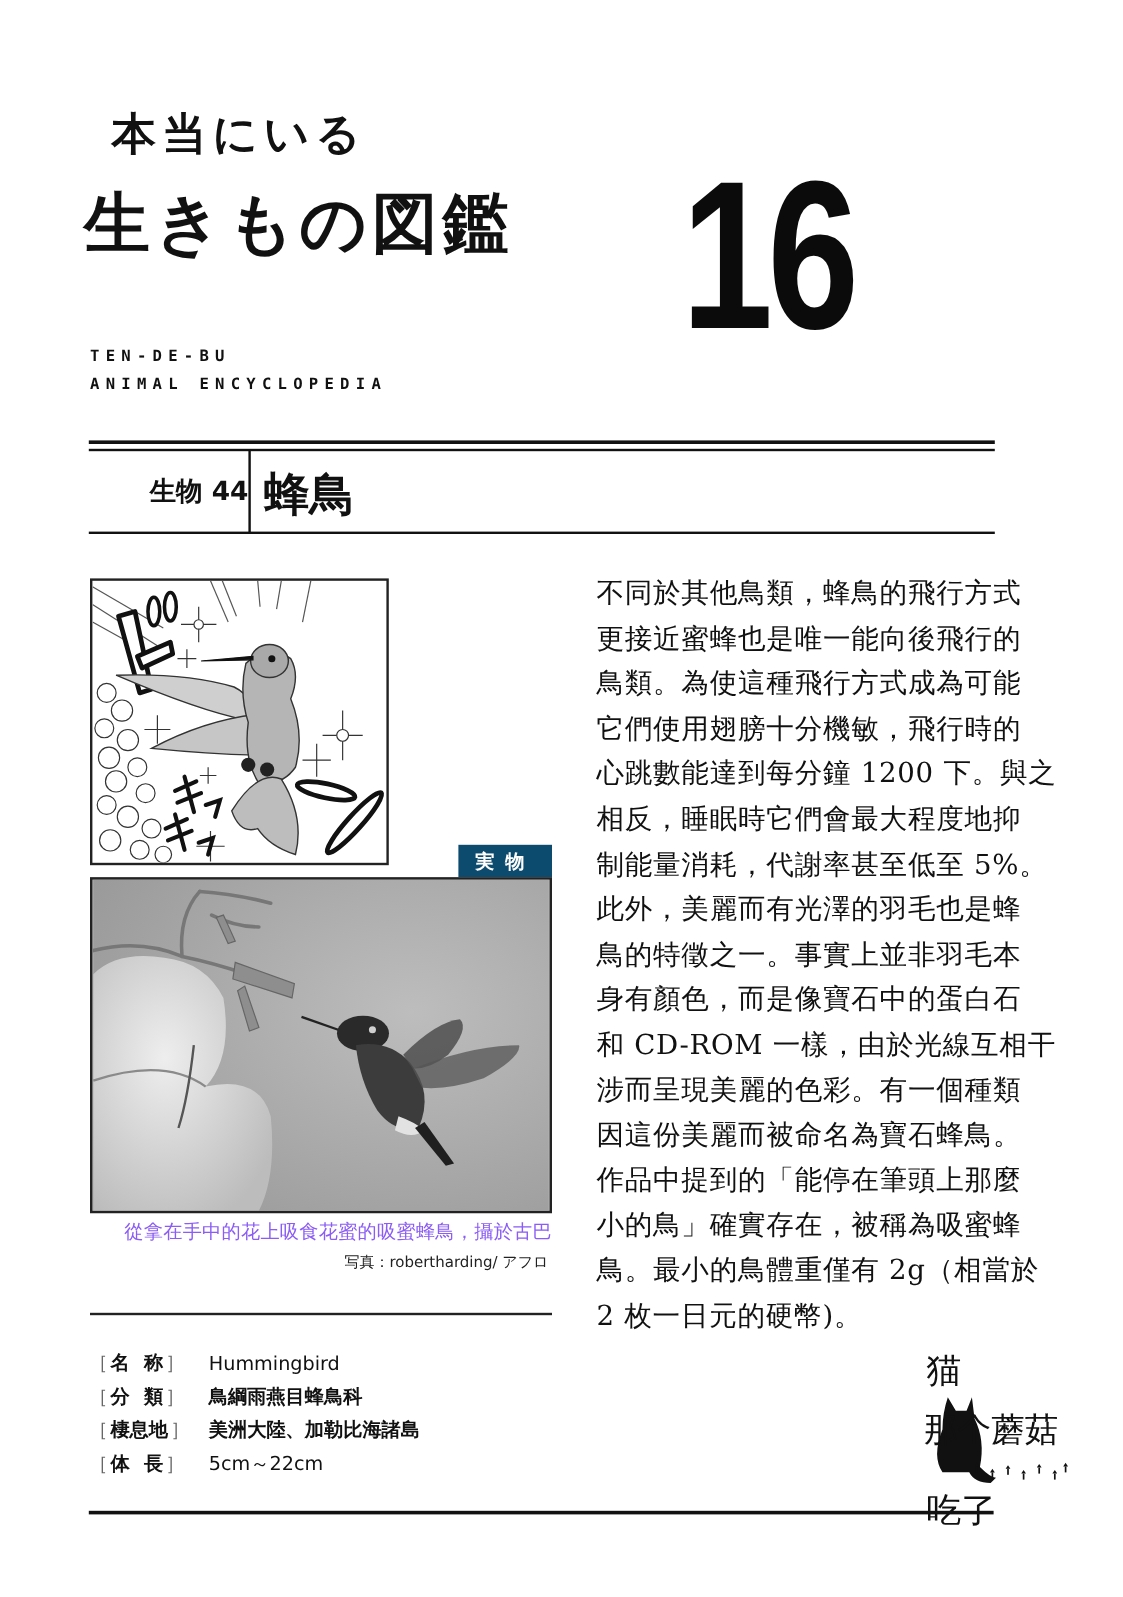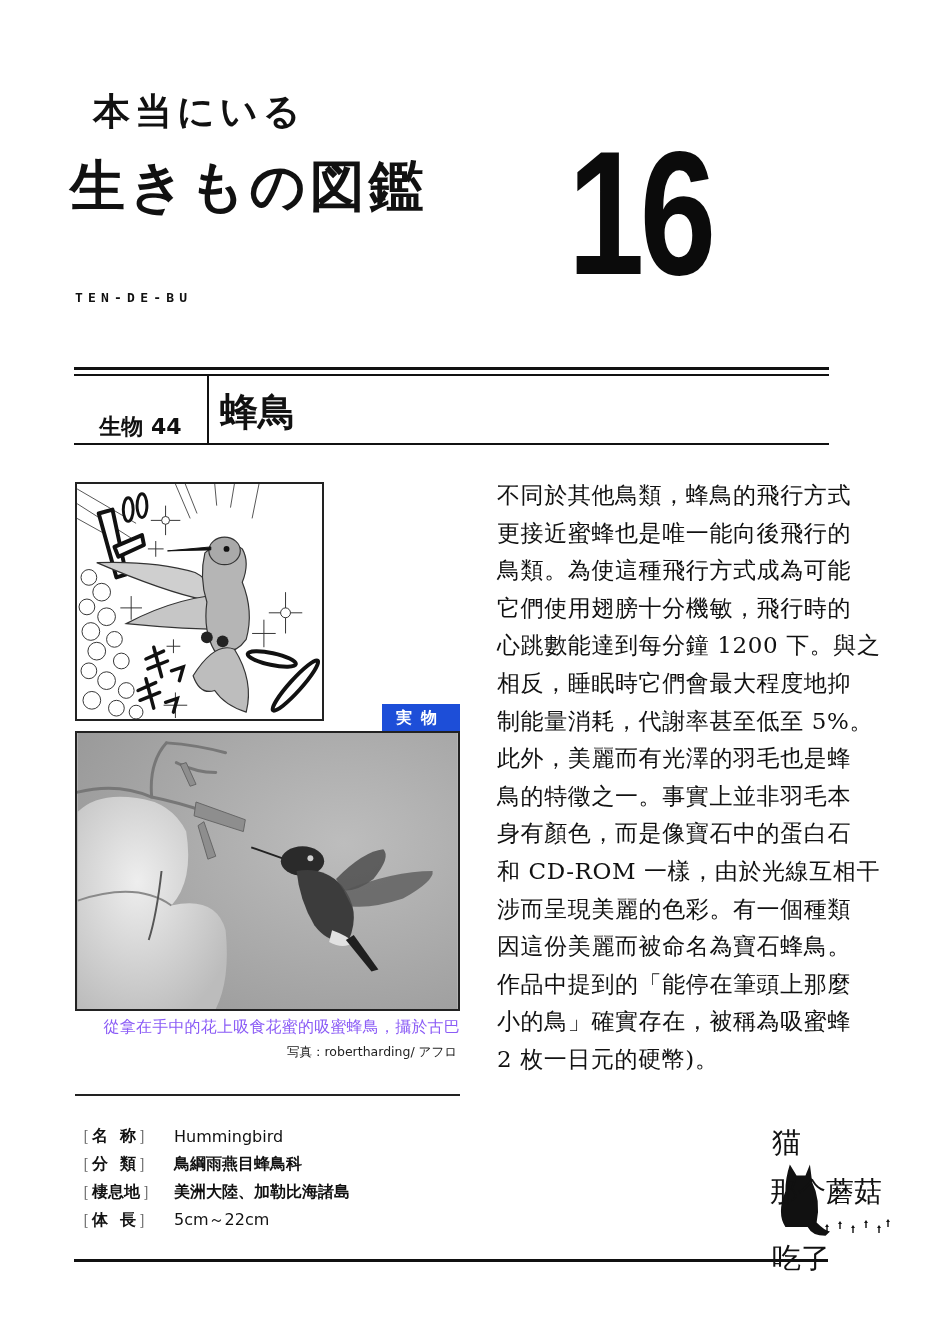--- a/index.html
+++ b/index.html
@@ -33,41 +33,41 @@
     font-size: 13px; letter-spacing: 5.2px; line-height: 23px; color: #111; margin-top: 34px;
   }
 
   
   .rule { background: #111; left: 74px; width: 755px; }
   .rule-top-1 { top: 367px; height: 3px; }
   .rule-top-2 { top: 374px; height: 1.5px; }
   .rule-bottom { top: 443px; height: 1.5px; }
   .title-divider { left: 207px; top: 375px; width: 1.5px; height: 69px; background: #111; }
   .creature-number {
-    left: 74px; top: 396px; width: 133px; text-align: center;
+    left: 74px; top: 396px; width: 133px; text-align: right;
     font-family: "DejaVu Sans", sans-serif; font-weight: bold;
-    font-size: 22px; line-height: 30px; color: #111; margin-top: 16px;
+    font-size: 22px; line-height: 30px; color: #111;
   }
   .creature-name {
     left: 220px; top: 388px;
     font-family: "DejaVu Sans", sans-serif; font-weight: bold;
     font-size: 38px; line-height: 48px; color: #111;
   }
 
   
   .manga-panel {
     left: 75px; top: 482px; width: 249px; height: 239px;
     border: 2px solid #222; background: #fff; overflow: hidden;
   }
   .manga-panel svg { width: 100%; height: 100%; display: block; }
 
   
   .real-label {
     left: 382px; top: 704px; width: 78px; height: 27px;
-    background: #1d4ed8; color: #fff; text-align: center;
+    background: #0c4a6e; color: #fff; text-align: center;
     font-family: "DejaVu Sans", sans-serif; font-weight: bold;
     font-size: 16px; line-height: 27px; letter-spacing: 9px; padding-left: 0;
   }
   .photo {
     left: 75px; top: 731px; width: 385px; height: 280px;
     border: 2px solid #222; overflow: hidden; background: #b9b9b9;
   }
   .photo svg { width: 100%; height: 100%; display: block; }
 
   .caption {
@@ -122,20 +122,21 @@
   .footer-rule { left: 74px; top: 1259px; width: 754px; height: 3px; background: #111; }
 </style>
 </head>
 <body>
 
 <div class="abs subtitle-jp">本当にいる</div>
 <div class="abs title-jp">生きもの図鑑</div>
 <div class="abs volume-number">16</div>
 <div class="abs series-en">
   <div>TEN-DE-BU</div>
+  <div>ANIMAL ENCYCLOPEDIA</div>
 </div>
 
 <div class="abs rule rule-top-1"></div>
 <div class="abs rule rule-top-2"></div>
 <div class="abs title-divider"></div>
 <div class="abs rule rule-bottom"></div>
 <div class="abs creature-number">生物 44</div>
 <div class="abs creature-name">蜂鳥</div>
 
 <div class="abs manga-panel">
@@ -318,20 +319,21 @@
   <span class="body-line">相反，睡眠時它們會最大程度地抑</span>
   <span class="body-line">制能量消耗，代謝率甚至低至 5%。</span>
   <span class="body-line">此外，美麗而有光澤的羽毛也是蜂</span>
   <span class="body-line">鳥的特徵之一。事實上並非羽毛本</span>
   <span class="body-line">身有顏色，而是像寶石中的蛋白石</span>
   <span class="body-line">和 CD-ROM 一樣，由於光線互相干</span>
   <span class="body-line">涉而呈現美麗的色彩。有一個種類</span>
   <span class="body-line">因這份美麗而被命名為寶石蜂鳥。</span>
   <span class="body-line">作品中提到的「能停在筆頭上那麼</span>
   <span class="body-line">小的鳥」確實存在，被稱為吸蜜蜂</span>
+  <span class="body-line">鳥。最小的鳥體重僅有 2g（相當於</span>
   <span class="body-line">2 枚一日元的硬幣)。</span>
 </div>
 
 <div class="abs watermark">
   <div class="wm-line1">
     <span>猫</span><svg width="26" height="36" viewBox="0 0 26 36" style="vertical-align:-4px">
         <path d="M8 2 L11 7 L15 7 L17 2 L18 10 Q22 18 20 28 Q24 32 26 32 L24 34 Q18 34 16 30 L6 30 Q2 24 6 14 Q6 8 8 2 Z" fill="#111"></path>
       </svg><span>吃了</span>
   </div>
   <div class="wm-line2">那个蘑菇</div>

